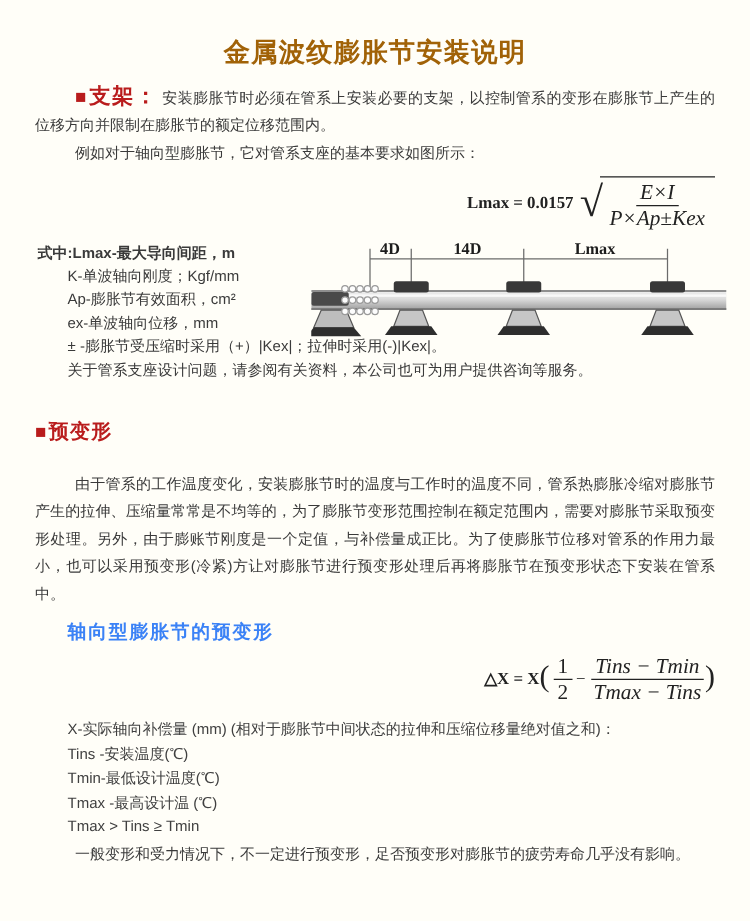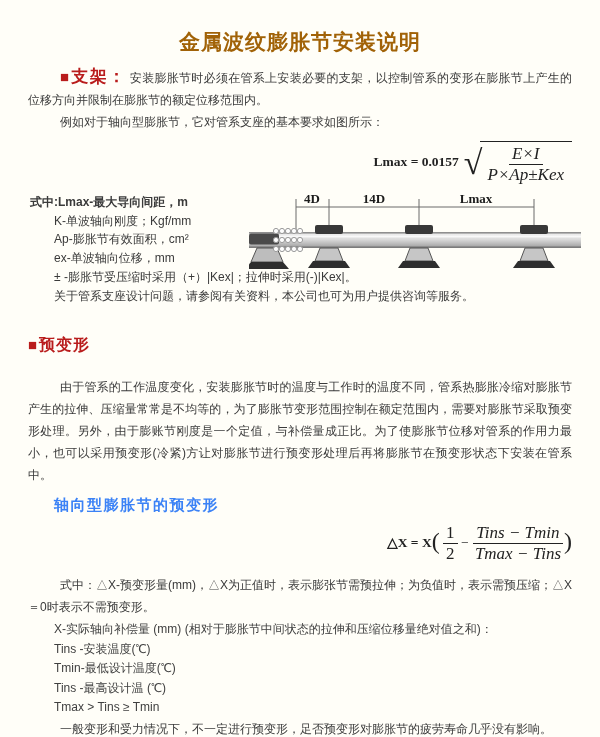--- a/index.html
+++ b/index.html
@@ -93,26 +93,25 @@
           <span class="num">1</span>
           <span class="den">2</span>
         </span>
       <span>−</span>
       <span class="frac">
           <span class="num ital">Tins − Tmin</span>
           <span class="den ital">Tmax − Tins</span>
         </span><span class="bigp">)</span>
     </div>
 
-    <p class="body-text indent">式中：△X-预变形量(mm)，△X为正值时，表示膨张节需预拉伸；为负值时，表示需预压缩；△X＝0时表示不需预变形。</p>
     <div class="temps" style="margin-top:2px;">
       <p>X-实际轴向补偿量 (mm) (相对于膨胀节中间状态的拉伸和压缩位移量绝对值之和)：</p>
       <p>Tins -安装温度(℃)</p>
       <p>Tmin-最低设计温度(℃)</p>
-      <p>Tins -最高设计温 (℃)</p>
+      <p>Tmax -最高设计温 (℃)</p>
       <p>Tmax &gt; Tins ≥ Tmin</p>
     </div>
     <p class="body-text indent">一般变形和受力情况下，不一定进行预变形，足否预变形对膨胀节的疲劳寿命几乎没有影响。</p>
 
   </div>
 
   <svg class="diagram" viewBox="0 0 350 100">
     <defs>
       <linearGradient id="pipeGrad" x1="0" y1="0" x2="0" y2="1">
         <stop offset="0" stop-color="#f2f2f2"></stop>

